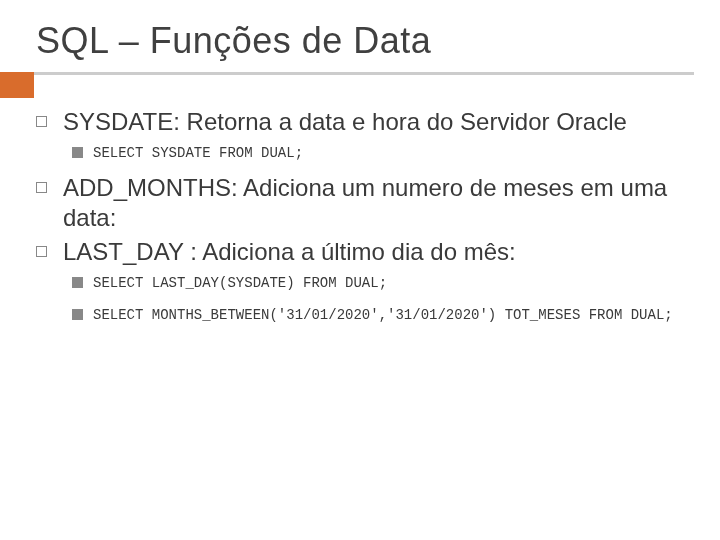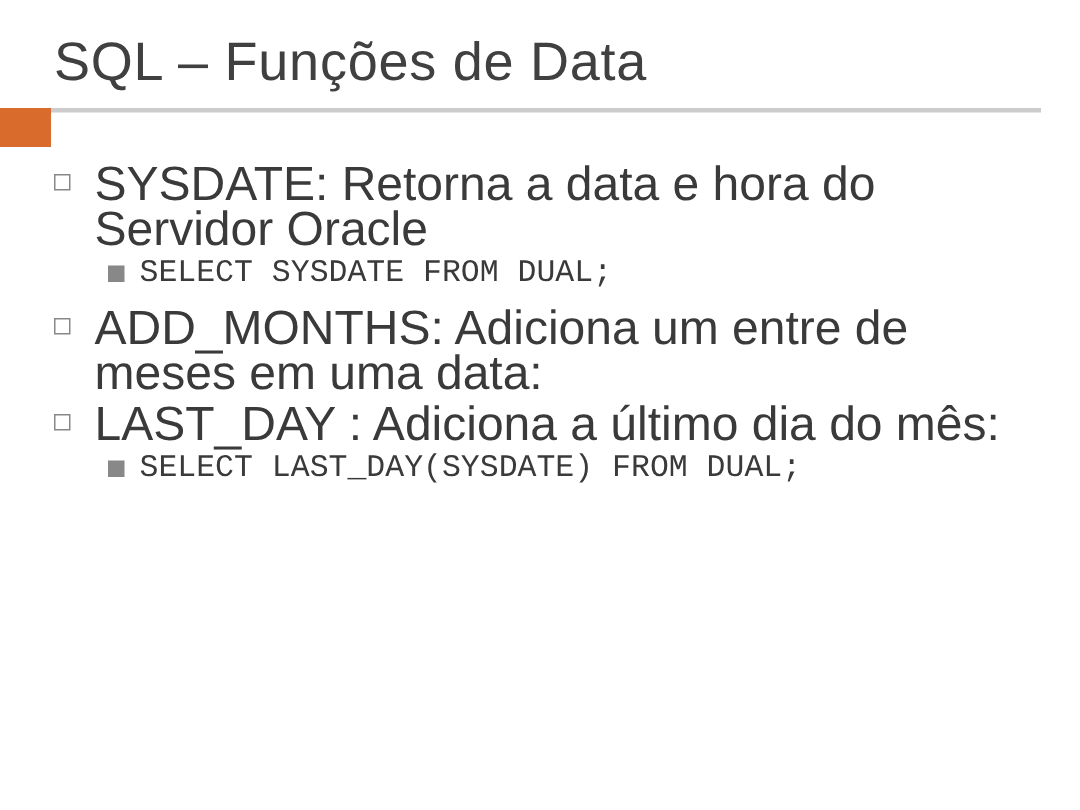--- a/index.html
+++ b/index.html
@@ -50,41 +50,41 @@
   .bullet-l1 {
     width: 11px;
     height: 11px;
     border: 1.5px solid #888;
     background: #fff;
     margin-top: 9px;
     margin-right: 16px;
     flex-shrink: 0;
   }
   .text-l1 {
-    font-size: 32px;
+    font-size: 24px;
     line-height: 30px;
     color: #3a3a3a;
   }
   .item-l2 {
     display: flex;
     align-items: flex-start;
     margin-left: 36px;
     margin-bottom: 8px;
   }
   .bullet-l2 {
     width: 11px;
     height: 11px;
     background: #888;
     margin-top: 6px;
     margin-right: 10px;
     flex-shrink: 0;
   }
   .text-l2 {
     font-family: "Courier New", Courier, monospace;
-    font-size: 21px;
+    font-size: 14px;
     line-height: 24px;
     color: #3a3a3a;
     word-break: break-word;
   }
 </style>
 </head>
 <body>
 
 <div class="slide">
   <h1 class="title">SQL – Funções de Data</h1>
@@ -98,27 +98,31 @@
       <div class="bullet-l1"></div>
       <div class="text-l1">SYSDATE: Retorna a data e hora do Servidor Oracle</div>
     </div>
     <div class="item-l2">
       <div class="bullet-l2"></div>
       <div class="text-l2">SELECT SYSDATE FROM DUAL;</div>
     </div>
 
     <div class="item-l1">
       <div class="bullet-l1"></div>
-      <div class="text-l1">ADD_MONTHS: Adiciona um entre de meses em uma data:</div>
+      <div class="text-l1">ADD_MONTHS: Adiciona um numero de meses em uma data:</div>
     </div>
 
     <div class="item-l1">
       <div class="bullet-l1"></div>
       <div class="text-l1">LAST_DAY : Adiciona a último dia do mês:</div>
     </div>
     <div class="item-l2">
       <div class="bullet-l2"></div>
       <div class="text-l2">SELECT LAST_DAY(SYSDATE) FROM DUAL;</div>
     </div>
 
+    <div class="item-l2">
+      <div class="bullet-l2"></div>
+      <div class="text-l2">SELECT MONTHS_BETWEEN('31/01/2020','31/01/2020') TOT_MESES FROM DUAL;</div>
+    </div>
 
   </div>
 </div>
 
 </body></html>

